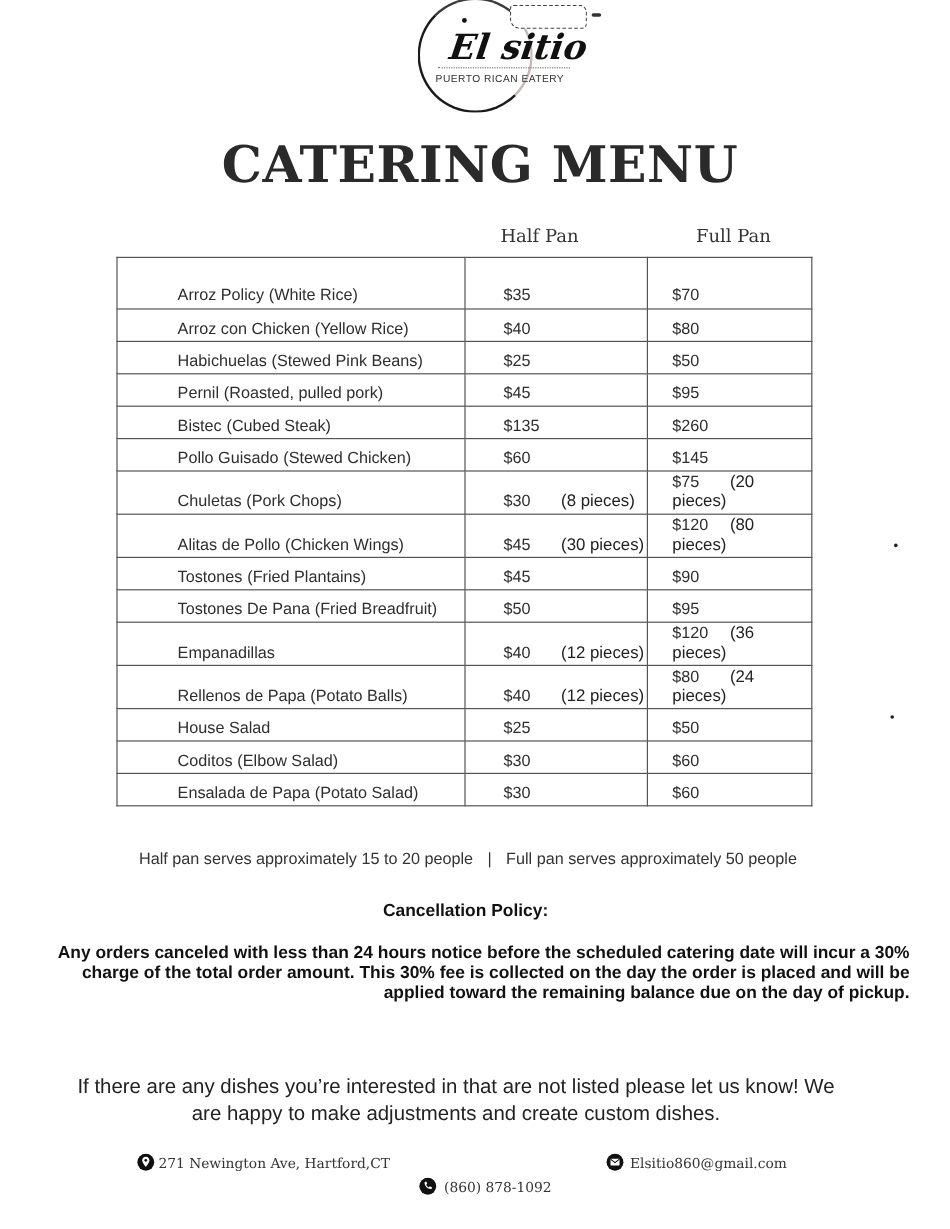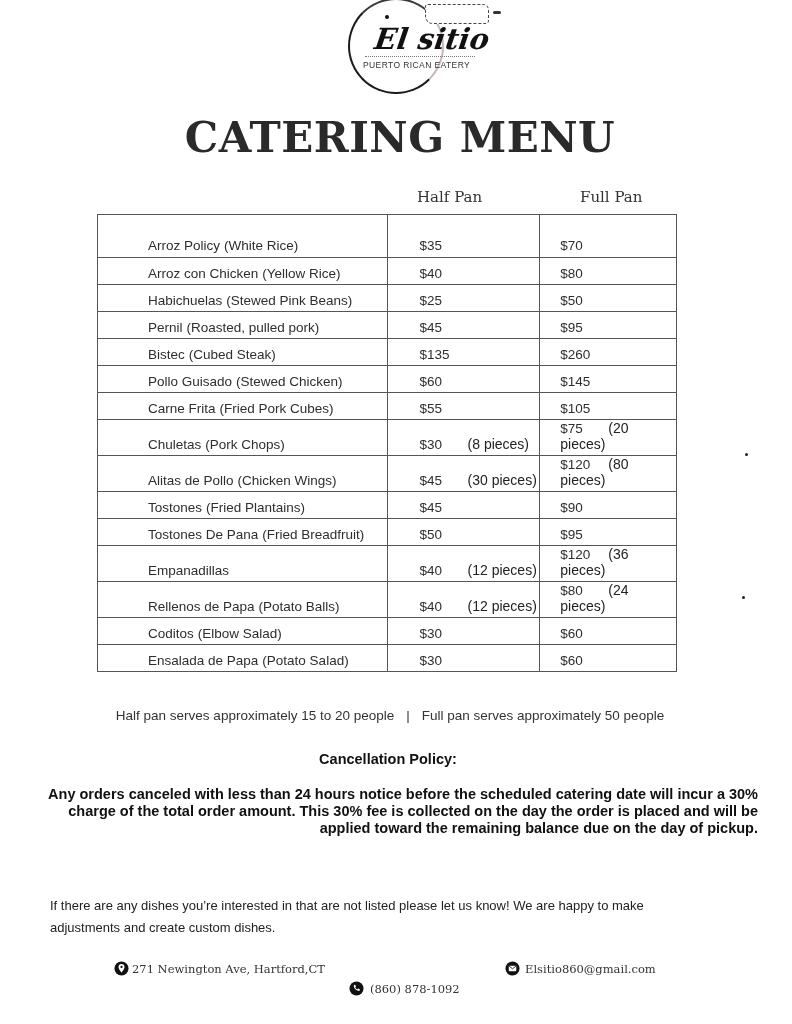--- a/index.html
+++ b/index.html
@@ -50,21 +50,21 @@
   .menu-table td.half { width: 153px; border-right: 1px solid #555; padding-left: 32px; }
   .menu-table td.full { width: 137px; border-right: 1px solid #555; padding-left: 20px; }
   .price { display: inline-block; min-width: 48px; }
   .pieces { font-size: 14px; color: #222; }
   .dish-en { margin-left: 4px; }
 
   .serves { left: 0; width: 780px; top: 708px; text-align: center; font-size: 13.5px; color: #333; }
   .serves .sep { margin: 0 12px; }
   .cancel-head { left: 0; width: 776px; top: 751px; text-align: center; font-weight: bold; font-size: 14.5px; color: #111; }
   .cancel-body { left: 18px; width: 740px; top: 786px; text-align: right; font-weight: bold; font-size: 14.5px; line-height: 17px; color: #111; }
-  .custom { left: 50px; width: 660px; top: 895px; font-size: 13px; line-height: 22px; color: #222; }
+  .custom { left: 50px; width: 660px; top: 895px; text-align: center; font-size: 17px; line-height: 22px; color: #222; }
 
   .contact { top: 961px; font-family: "DejaVu Serif", serif; font-size: 11.5px; color: #333; display: flex; align-items: center; white-space: nowrap; }
   .ic { width: 15px; height: 15px; display: inline-block; margin-right: 3px; }
   .stray-dot { width: 3px; height: 3px; background: #222; border-radius: 50%; }
 </style>
 </head>
 <body>
 
 <div class="abs logo">
   <div class="logo-ring"></div>
@@ -107,25 +107,20 @@
         <td class="name"><span>Bistec</span><span class="dish-en">(Cubed Steak)</span></td>
         <td class="half"><span class="price">$135</span><span class="pieces"></span></td>
         <td class="full"><span class="price">$260</span><span class="pieces"></span></td>
       </tr>
       <tr>
         <td class="name"><span>Pollo Guisado</span><span class="dish-en">(Stewed Chicken)</span></td>
         <td class="half"><span class="price">$60</span><span class="pieces"></span></td>
         <td class="full"><span class="price">$145</span><span class="pieces"></span></td>
       </tr>
       <tr>
-        <td class="name"><span>Carne Frita</span><span class="dish-en">(Fried Pork Cubes)</span></td>
-        <td class="half"><span class="price">$55</span><span class="pieces"></span></td>
-        <td class="full"><span class="price">$105</span><span class="pieces"></span></td>
-      </tr>
-      <tr>
         <td class="name"><span>Chuletas</span><span class="dish-en">(Pork Chops)</span></td>
         <td class="half"><span class="price">$30</span><span class="pieces">(8 pieces)</span></td>
         <td class="full"><span class="price">$75</span><span class="pieces">(20 pieces)</span></td>
       </tr>
       <tr>
         <td class="name"><span>Alitas de Pollo</span><span class="dish-en">(Chicken Wings)</span></td>
         <td class="half"><span class="price">$45</span><span class="pieces">(30 pieces)</span></td>
         <td class="full"><span class="price">$120</span><span class="pieces">(80 pieces)</span></td>
       </tr>
       <tr>
@@ -140,20 +135,25 @@
       </tr>
       <tr>
         <td class="name"><span>Empanadillas</span><span class="dish-en"></span></td>
         <td class="half"><span class="price">$40</span><span class="pieces">(12 pieces)</span></td>
         <td class="full"><span class="price">$120</span><span class="pieces">(36 pieces)</span></td>
       </tr>
       <tr>
         <td class="name"><span>Rellenos de Papa</span><span class="dish-en">(Potato Balls)</span></td>
         <td class="half"><span class="price">$40</span><span class="pieces">(12 pieces)</span></td>
         <td class="full"><span class="price">$80</span><span class="pieces">(24 pieces)</span></td>
+      </tr>
+      <tr>
+        <td class="name"><span>House Salad</span><span class="dish-en"></span></td>
+        <td class="half"><span class="price">$25</span><span class="pieces"></span></td>
+        <td class="full"><span class="price">$50</span><span class="pieces"></span></td>
       </tr>
       <tr>
         <td class="name"><span>Coditos</span><span class="dish-en">(Elbow Salad)</span></td>
         <td class="half"><span class="price">$30</span><span class="pieces"></span></td>
         <td class="full"><span class="price">$60</span><span class="pieces"></span></td>
       </tr>
       <tr>
         <td class="name"><span>Ensalada de Papa</span><span class="dish-en">(Potato Salad)</span></td>
         <td class="half"><span class="price">$30</span><span class="pieces"></span></td>
         <td class="full"><span class="price">$60</span><span class="pieces"></span></td>

